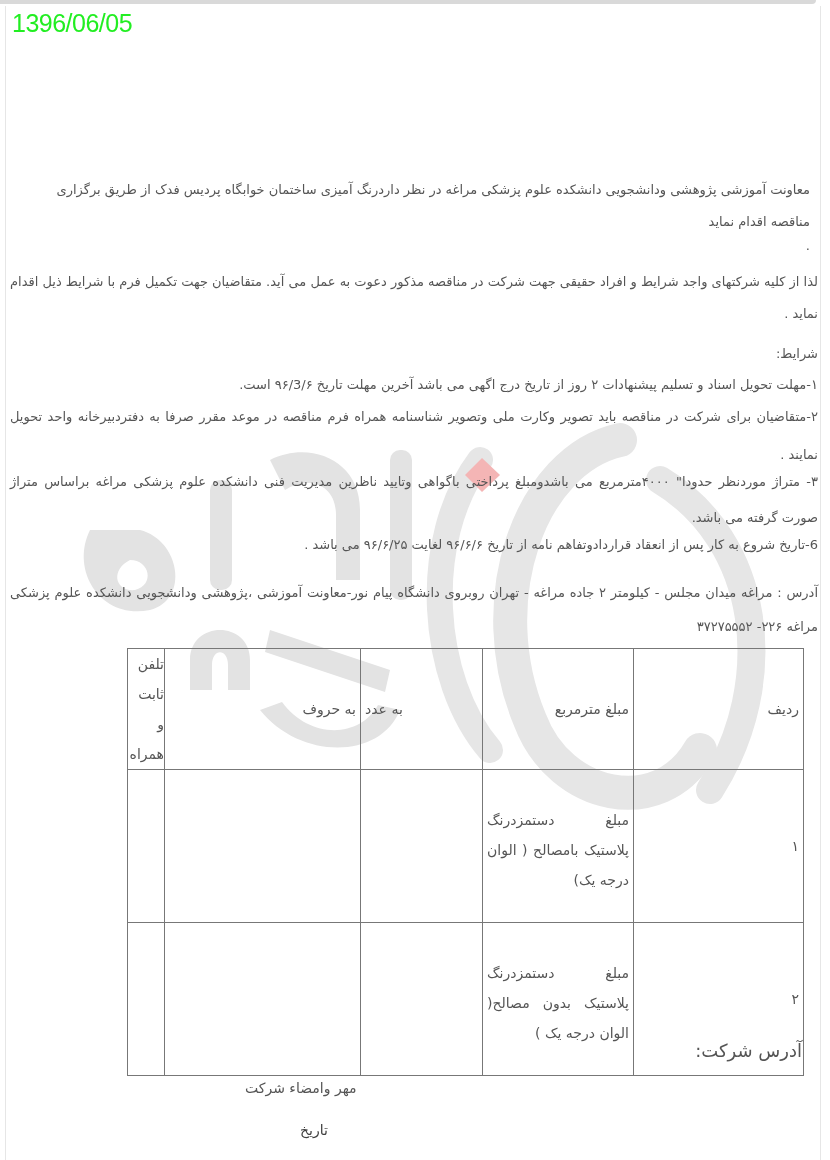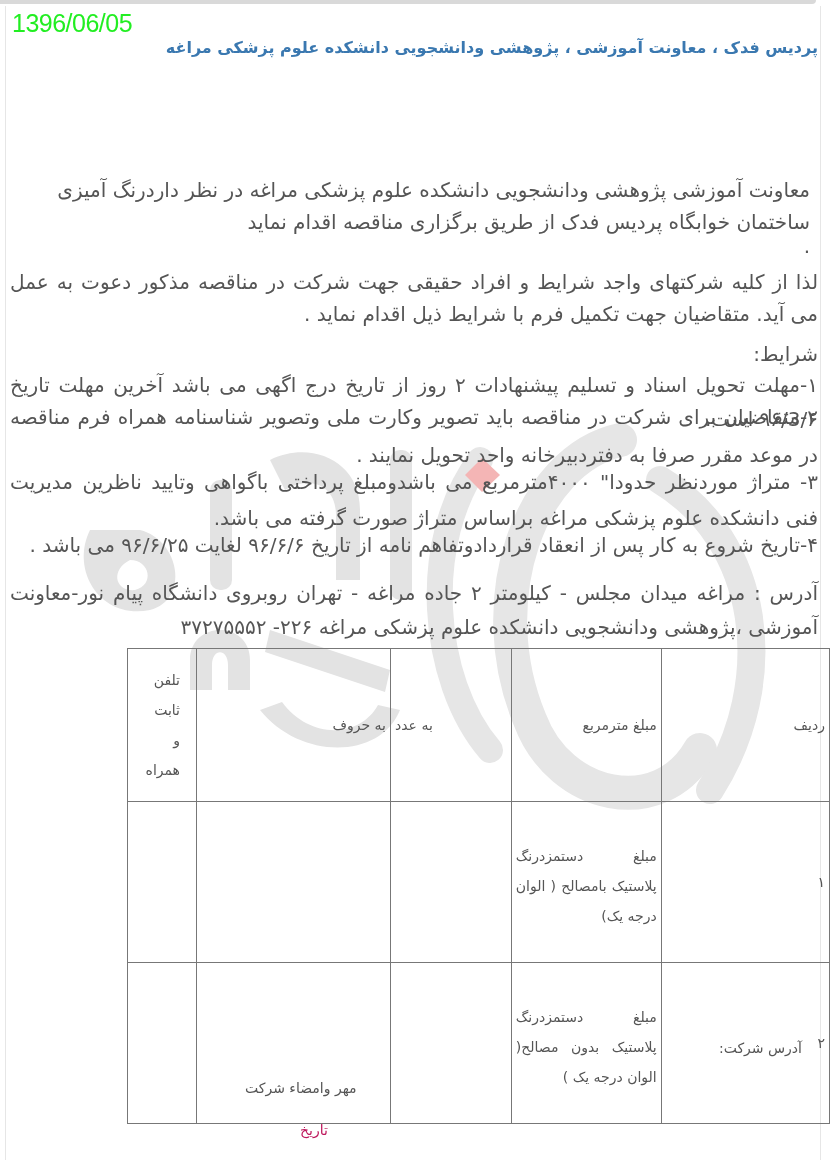--- a/index.html
+++ b/index.html
@@ -18,21 +18,21 @@
     .stamp-date {
       position: absolute; left: 12px; top: 8px; color: #22ee22;
       font-family: "Liberation Sans", sans-serif; font-size: 25px; letter-spacing: -0.5px;
       line-height: 30px;
     }
     .title {
       position: absolute; right: 12px; top: 34px; width: 790px; direction: rtl; text-align: right;
       color: #3a78b0; font-weight: bold; font-size: 16px; line-height: 28px;
     }
     .para {
-      position: absolute; direction: rtl; text-align: right; color: #555555; font-size: 20px;
+      position: absolute; direction: rtl; text-align: right; color: #555555; font-size: 13px;
     }
     .p-intro { right: 20px; top: 174px; width: 780px; line-height: 32px; }
     .p-dot { right: 20px; top: 236px; width: 20px; line-height: 20px; }
     .p-invite { right: 12px; top: 266px; width: 808px; line-height: 32px; text-align: justify; }
     .p-conditions-title { right: 12px; top: 340px; line-height: 28px; }
     .p-cond { right: 12px; width: 808px; line-height: 34px; text-align: justify; }
     .p-cond1 { top: 368px; }
     .p-cond2 { top: 398px; line-height: 38px; }
     .p-cond3 { top: 464px; line-height: 36px; }
     .p-cond4 { top: 528px; }
@@ -44,29 +44,29 @@
       position: absolute; left: 127px; top: 648px; border-collapse: collapse; direction: rtl;
       color: #555555; font-size: 14px;
     }
     table.bid td {
       border: 1.5px solid #777777; vertical-align: middle; padding: 12px 4px; line-height: 30px;
     }
     .c-row { width: 161px; text-align: right; }
     .c-desc { width: 142px; text-align: justify; text-align-last: right; }
     .c-num { width: 113px; text-align: left; }
     .c-words { width: 187px; text-align: right; }
-    .c-phone { width: 36px; padding: 16px !important; }
+    .c-phone { width: 36px; padding: 0 !important; }
     tr.h-row td { height: 89px; }
     tr.r1 td { height: 128px; }
     tr.r2 td { height: 128px; }
     .desc-inner { padding-top: 8px; }
 
-    .f-addr { position: absolute; right: 28px; top: 1040px; direction: rtl; color: #555555; font-size: 14px; }
+    .f-addr { position: absolute; right: 28px; top: 1040px; direction: rtl; color: #555555; font-size: 18px; }
     .f-seal { position: absolute; left: 245px; top: 1080px; direction: rtl; color: #555555; font-size: 14px; }
-    .f-date { position: absolute; left: 300px; top: 1122px; direction: rtl; color: #be185d; font-size: 14px; }
+    .f-date { position: absolute; left: 300px; top: 1122px; direction: rtl; color: #404040; font-size: 14px; }
   </style>
 </head>
 <body>
 
 <div class="topbar"></div>
 <div class="panel"></div>
 
 <svg class="watermark" viewBox="0 0 760 420">
   <g fill="none" stroke="#e6e6e6" stroke-linecap="round">
     <path d="M560 20 C 470 40, 420 180, 470 300 C 500 380, 600 400, 640 330" stroke-width="34"></path>
@@ -81,31 +81,30 @@
     <path d="M130 240 C 130 200, 190 200, 190 240 L 190 270 L 168 270 L 168 245 C 168 228, 152 228, 152 245 L 152 270 L 130 270 Z"></path>
     <path d="M210 210 L 330 250 L 325 272 L 205 232 Z"></path>
     <path d="M200 290 C 240 340, 320 340, 340 290 L 318 285 C 300 318, 250 320, 222 282 Z"></path>
   </g>
   <path d="M405 55 L 422 38 L 440 55 L 422 72 Z" fill="#f4b5b5"></path>
 </svg>
 
 <div class="stamp-date">1396/06/05</div>
 
 <div class="title">
-  <div>پردیس فدک ، معاونت آموزشی ، پژوهشی ودانشجویی دانشکده علوم پزشکی مراغه</div>
 </div>
 
 <div class="para p-intro">معاونت آموزشی پژوهشی ودانشجویی دانشکده علوم پزشکی مراغه در نظر داردرنگ آمیزی ساختمان خوابگاه پردیس فدک از طریق برگزاری مناقصه اقدام نماید</div>
 <div class="para p-dot">.</div>
 <div class="para p-invite">لذا از کلیه شرکتهای واجد شرایط و افراد حقیقی جهت شرکت در مناقصه مذکور دعوت به عمل می آید. متقاضیان جهت تکمیل فرم با شرایط ذیل اقدام نماید .</div>
 <div class="para p-conditions-title">شرایط:</div>
 <div class="para p-cond p-cond1">۱-مهلت تحویل اسناد و تسلیم پیشنهادات ۲ روز از تاریخ درج اگهی می باشد آخرین مهلت تاریخ ۹۶/3/۶ است.</div>
 <div class="para p-cond p-cond2">۲-متقاضیان برای شرکت در مناقصه باید تصویر وکارت ملی وتصویر شناسنامه همراه فرم  مناقصه در موعد مقرر صرفا به دفتردبیرخانه واحد تحویل نمایند .</div>
 <div class="para p-cond p-cond3">۳- متراژ موردنظر حدودا" ۴۰۰۰مترمربع می باشدومبلغ پرداختی باگواهی وتایید ناظرین مدیریت فنی دانشکده علوم پزشکی مراغه براساس متراژ صورت گرفته می باشد.</div>
-<div class="para p-cond p-cond4">۴-تاریخ شروع به کار پس از انعقاد قراردادوتفاهم نامه از تاریخ ۹۶/۶/۶ لغایت ۹۶/۶/۲۵ می باشد .</div>
+<div class="para p-cond p-cond4">6-تاریخ شروع به کار پس از انعقاد قراردادوتفاهم نامه از تاریخ ۹۶/۶/۶ لغایت ۹۶/۶/۲۵ می باشد .</div>
 <div class="para p-cond p-address">آدرس : مراغه میدان مجلس - کیلومتر ۲ جاده مراغه - تهران روبروی دانشگاه پیام نور-معاونت آموزشی ،پژوهشی ودانشجویی دانشکده علوم پزشکی مراغه  ۲۲۶- ۳۷۲۷۵۵۵۲</div>
 
 <table class="bid">
   <tbody>
       <tr class="h-row">
     <td class="c-row">ردیف</td>
     <td class="c-desc">مبلغ مترمربع</td>
     <td class="c-num">به عدد</td>
     <td class="c-words">به حروف</td>
     <td class="c-phone">تلفن ثابت و همراه</td>

